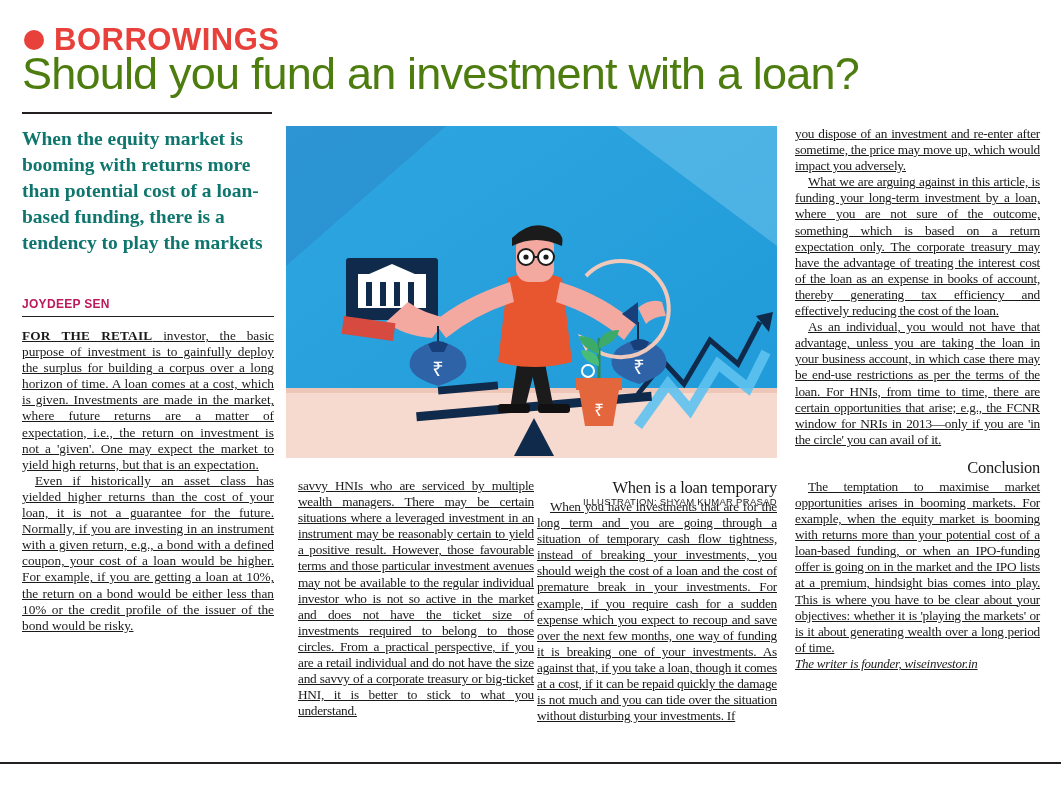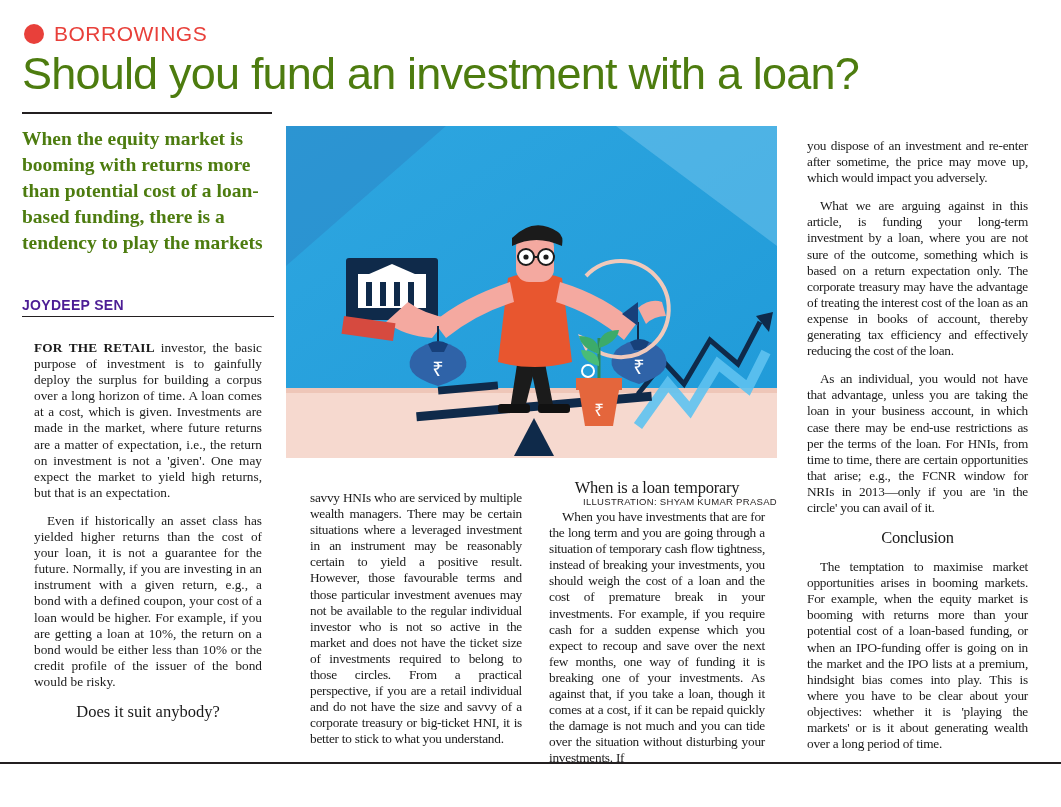--- a/index.html
+++ b/index.html
@@ -28,22 +28,22 @@
     gap: 10px;
   }
   .kicker-dot {
     width: 20px; height: 20px;
     border-radius: 50%;
     background: #e8403a;
     display: inline-block;
   }
   .kicker-text {
     font-family: "Liberation Sans", sans-serif;
-    font-weight: normal;
-    font-size: 21px;
+    font-weight: bold;
+    font-size: 31px;
     letter-spacing: 0.5px;
     color: #e8403a;
   }
 
   
   .headline {
     position: absolute;
     left: 22px; top: 48px;
     width: 1018px;
     font-family: "Liberation Sans", sans-serif;
@@ -64,56 +64,56 @@
 
   
   .standfirst {
     position: absolute;
     left: 22px; top: 126px;
     width: 252px;
     font-family: "Liberation Serif", serif;
     font-weight: bold;
     font-size: 19.5px;
     line-height: 26px;
-    color: #4d7c0f;
+    color: #0f766e;
   }
   .byline {
     position: absolute;
     left: 22px; top: 297px;
     width: 252px;
     font-family: "Liberation Sans", sans-serif;
     font-weight: bold;
-    font-size: 14px;
+    font-size: 12px;
     letter-spacing: 0.3px;
-    color: #4c1d95;
+    color: #be185d;
   }
   .byline-rule {
     position: absolute;
     left: 22px; top: 316px;
     width: 252px; height: 1px;
     background: #231f20;
   }
 
   .col {
     position: absolute;
     font-size: 13.3px;
     line-height: 16.1px;
     text-align: justify;
     color: #1a1a1a;
     font-family: "Liberation Serif", serif;
   }
-  .col p { margin: 12px; }
+  .col p { margin: 0; text-decoration: underline; }
   .col p.indent { text-indent: 13px; }
   .col h3 {
     margin: 10px 0 2px 0;
     font-family: "Liberation Serif", serif;
     font-weight: normal;
     font-size: 16.5px;
     line-height: 19px;
-    text-align: center;
+    text-align: right;
   }
   .dropcap-lead { font-variant: small-caps; font-weight: bold; letter-spacing: 0.2px;}
 
   #col1 { left: 22px; top: 328px; width: 252px; }
   #col2 { left: 298px; top: 478px; width: 236px; }
   #col3 { left: 537px; top: 478px; width: 240px; }
   #col4 { left: 795px; top: 126px; width: 245px; }
 
   .tight { letter-spacing: -0.25px; }
 
@@ -267,21 +267,20 @@
     </svg>
   </div>
   <div class="illo-credit">ILLUSTRATION: SHYAM KUMAR PRASAD</div>
 
   <div class="col" id="col1">
     <p>
       <span class="dropcap-lead">FOR THE RETAIL</span>
       <span>investor, the basic purpose of investment is to gainfully deploy the surplus for building a corpus over a long horizon of time. A loan comes at a cost, which is given. Investments are made in the market, where future returns are a matter of expectation, i.e., the return on investment is not a 'given'. One may expect the market to yield high returns, but that is an expectation.</span>
     </p>
     <p class="indent">Even if historically an asset class has yielded higher returns than the cost of your loan, it is not a guarantee for the future. Normally, if you are investing in an instrument with a given return, e.g., a bond with a defined coupon, your cost of a loan would be higher. For example, if you are getting a loan at 10%, the return on a bond would be either less than 10% or the credit profile of the issuer of the bond would be risky.</p>
-    <h3>Does it suit anybody?</h3>
   </div>
 
   <div class="col tight" id="col2">
     <p>savvy HNIs who are serviced by multiple wealth managers. There may be certain situations where a leveraged investment in an instrument may be reasonably certain to yield a positive result. However, those favourable terms and those particular investment avenues may not be available to the regular individual investor who is not so active in the market and does not have the ticket size of investments required to belong to those circles. From a practical perspective, if you are a retail individual and do not have the size and savvy of a corporate treasury or big-ticket HNI, it is better to stick to what you understand.</p>
   </div>
 
   <div class="col tight" id="col3">
     <h3 style="margin-top:0">When is a loan temporary</h3>
     <p class="indent">When you have investments that are for the long term and you are going through a situation of temporary cash flow tightness, instead of breaking your investments, you should weigh the cost of a loan and the cost of premature break in your investments. For example, if you require cash for a sudden expense which you expect to recoup and save over the next few months, one way of funding it is breaking one of your investments. As against that, if you take a loan, though it comes at a cost, if it can be repaid quickly the damage is not much and you can tide over the situation without disturbing your investments. If</p>
   </div>

